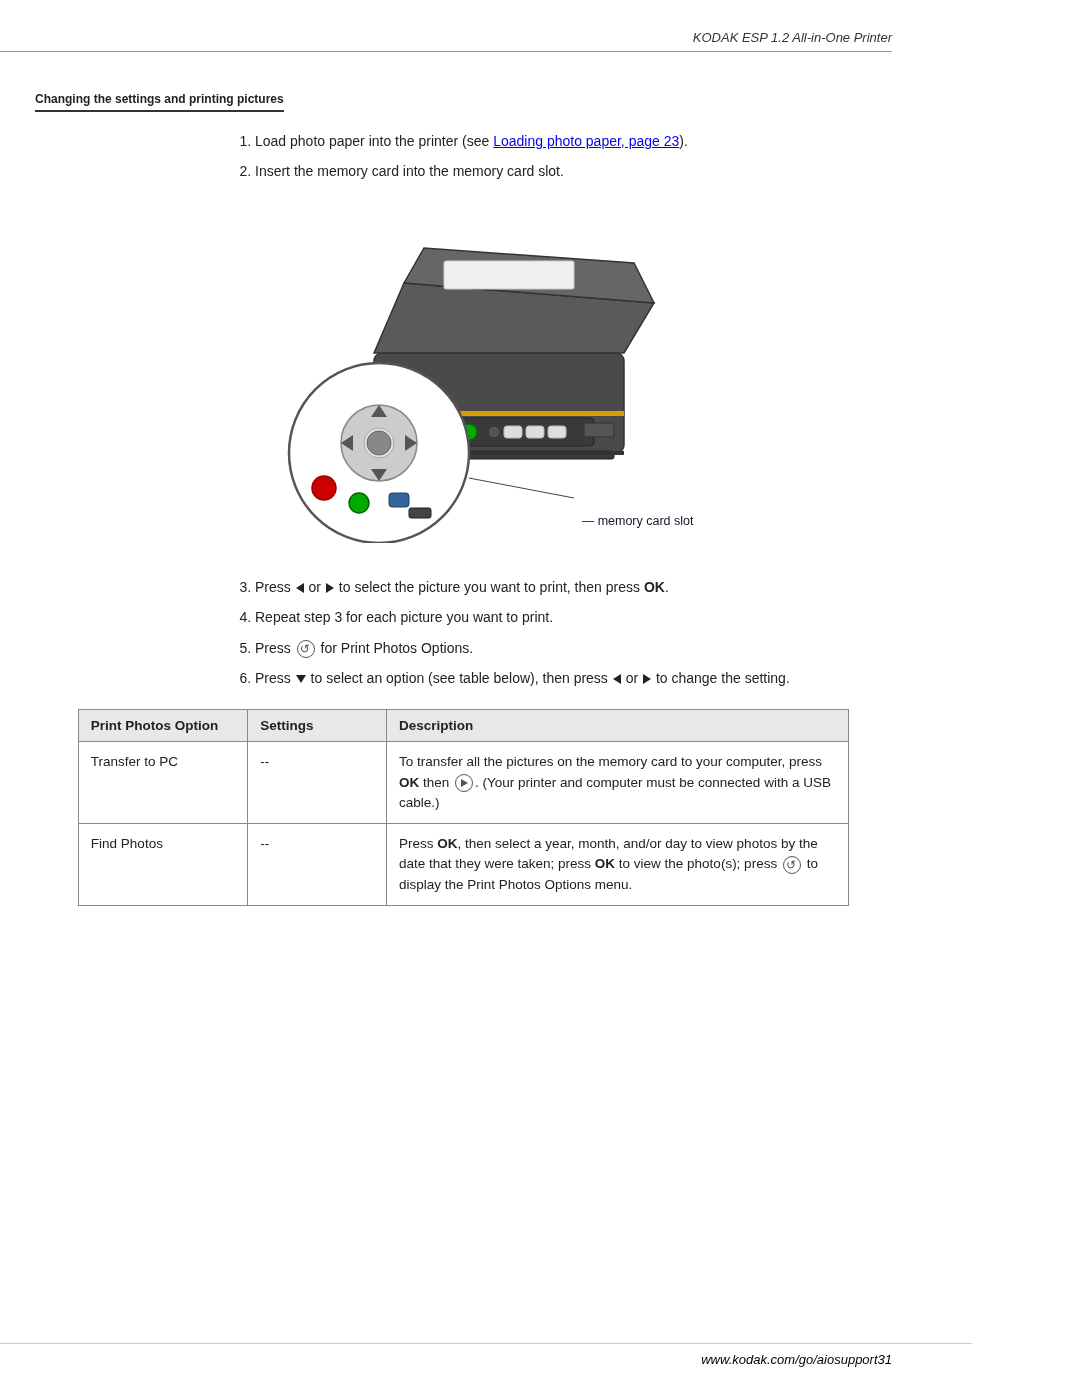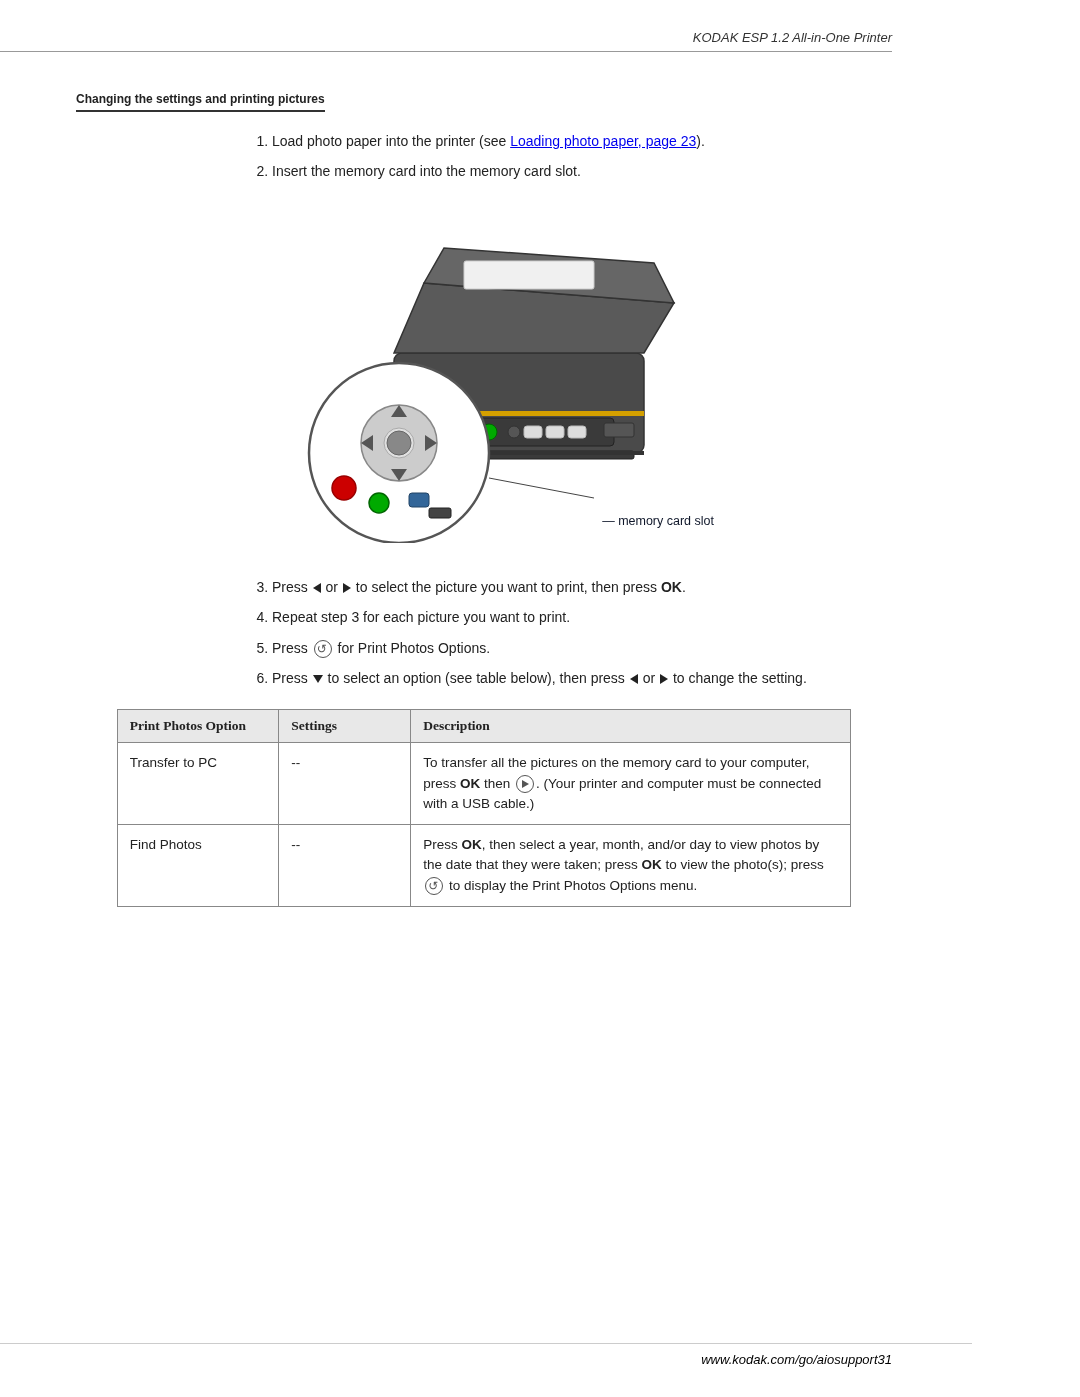--- a/index.html
+++ b/index.html
@@ -9,21 +9,21 @@
       font-size: 14px;
       color: #222;
       width: 1080px;
       min-height: 1397px;
       position: relative;
     }
 
     .page {
       width: 972px;
       min-height: 1397px;
-      padding: 40px 80px 60px 76px;
+      padding: 40px 80px 60px 35px;
       position: relative;
     }
 
     .header-line {
       position: absolute;
       top: 30px;
       right: 80px;
       font-style: italic;
       font-size: 13px;
       color: #333;
@@ -71,21 +71,20 @@
       border-collapse: collapse;
       font-size: 13.5px;
     }
 
     .options-table th {
       background: #e8e8e8;
       border: 1px solid #888;
       padding: 8px 12px;
       font-weight: bold;
       text-align: left;
-      font-family: Liberation Serif, serif;
     }
 
     .options-table td {
       border: 1px solid #888;
       padding: 10px 12px;
       vertical-align: top;
       line-height: 1.5;
     }
 
     .options-table td:first-child {
@@ -186,21 +185,21 @@
     .menu-circle::before {
       content: '↺';
       position: absolute;
       left: 2px;
       top: -1px;
       font-size: 12px;
       color: #555;
     }
 
     ol.main-steps {
-      margin-left: 16px;
+      margin-left: 40px;
       margin-bottom: 16px;
     }
 
     ol.main-steps li {
       margin-bottom: 8px;
       line-height: 1.6;
       font-size: 14px;
     }
 
     .steps-block {

